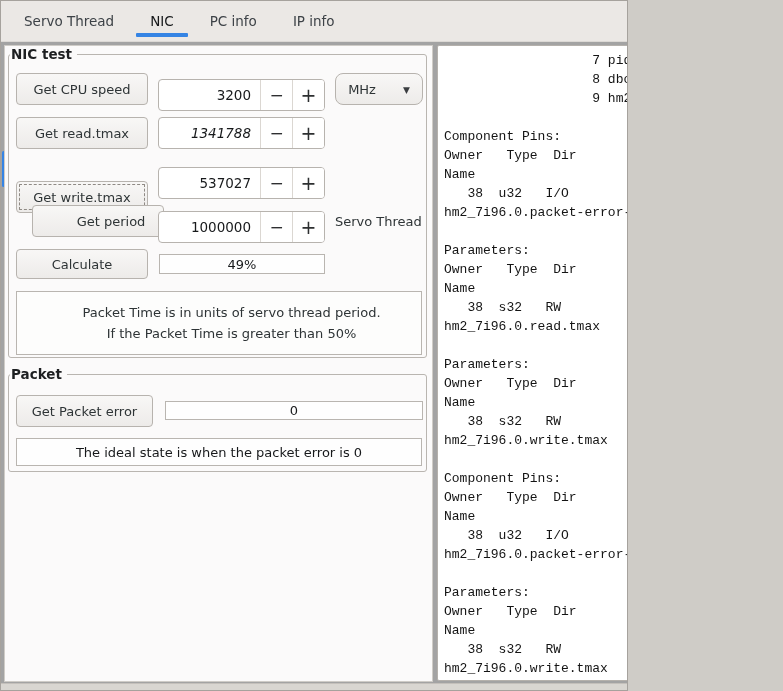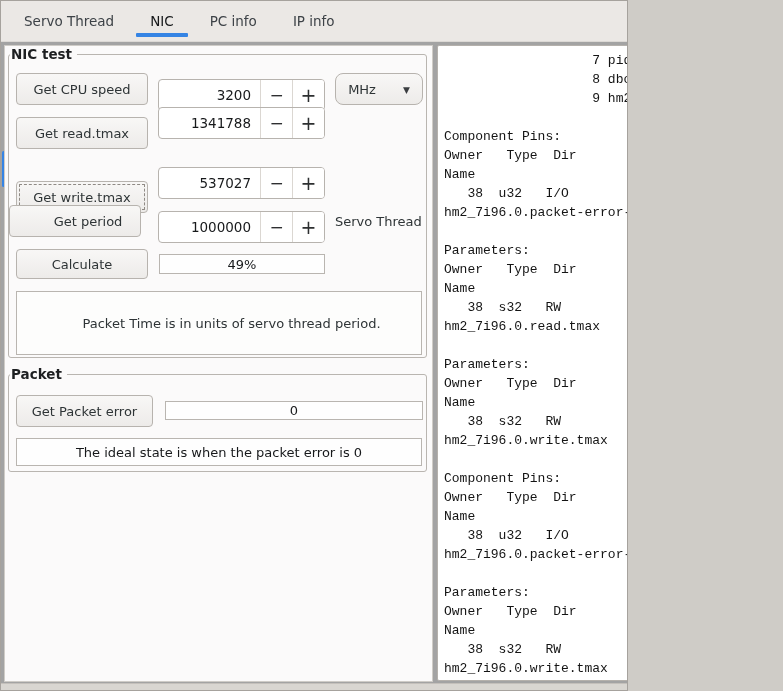--- a/index.html
+++ b/index.html
@@ -139,46 +139,47 @@
         <div class="val">3200</div>
         <div class="step">−</div>
         <div class="step" style="font-size:19px;">+</div>
       </div>
       <div class="dropdown" style="top:18px;">
         <span>MHz</span>
         <span class="arrow">▼</span>
       </div>
 
       <button class="gbtn" style="left:7px; top:62px; width:132px;">Get read.tmax</button>
-      <div class="spin" style="top:46px;">
+      <div class="spin" style="top:56px;font-style:italic;">
         <div class="val">1341788</div>
         <div class="step">−</div>
         <div class="step" style="font-size:19px;">+</div>
       </div>
 
       <button class="gbtn focused" style="left:7px; top:106px; width:132px;margin-top:20px;">Get write.tmax</button>
       <div class="spin" style="top:106px;">
         <div class="val">537027</div>
         <div class="step">−</div>
         <div class="step" style="font-size:19px;">+</div>
       </div>
 
-      <button class="gbtn" style="left:0; top:150px; width:132px;padding-left:26px;">Get period</button>
+      <button class="gbtn" style="left:23px; top:150px; width:132px;padding-left:26px;">Get period</button>
       <div class="spin" style="top:150px;">
         <div class="val">1000000</div>
         <div class="step">−</div>
         <div class="step" style="font-size:19px;">+</div>
       </div>
       <div class="row-label" style="top:150px;">Servo Thread</div>
 
       <button class="gbtn" style="left:7px; top:194px; width:132px; height:30px;">Calculate</button>
       <div class="plainbox" style="left:150px; top:199px; width:166px; height:20px;">49%</div>
 
       <div class="infobox" style="left:7px; top:236px; width:406px; height:64px;">
         <span>Packet Time is in units of servo thread period.</span>
+        <span>If the Packet Time is greater than 50%</span>
       </div>
     </div>
 
     <div class="frame packet-frame">
       <span class="frame-label">Packet</span>
 
       <button class="gbtn" style="left:7px; top:20px; width:137px;">Get Packet error</button>
       <div class="plainbox" style="left:156px; top:26px; width:258px; height:19px;">0</div>
 
       <div class="plainbox" style="left:7px; top:63px; width:406px; height:28px;">The ideal state is when the packet error is 0</div>

